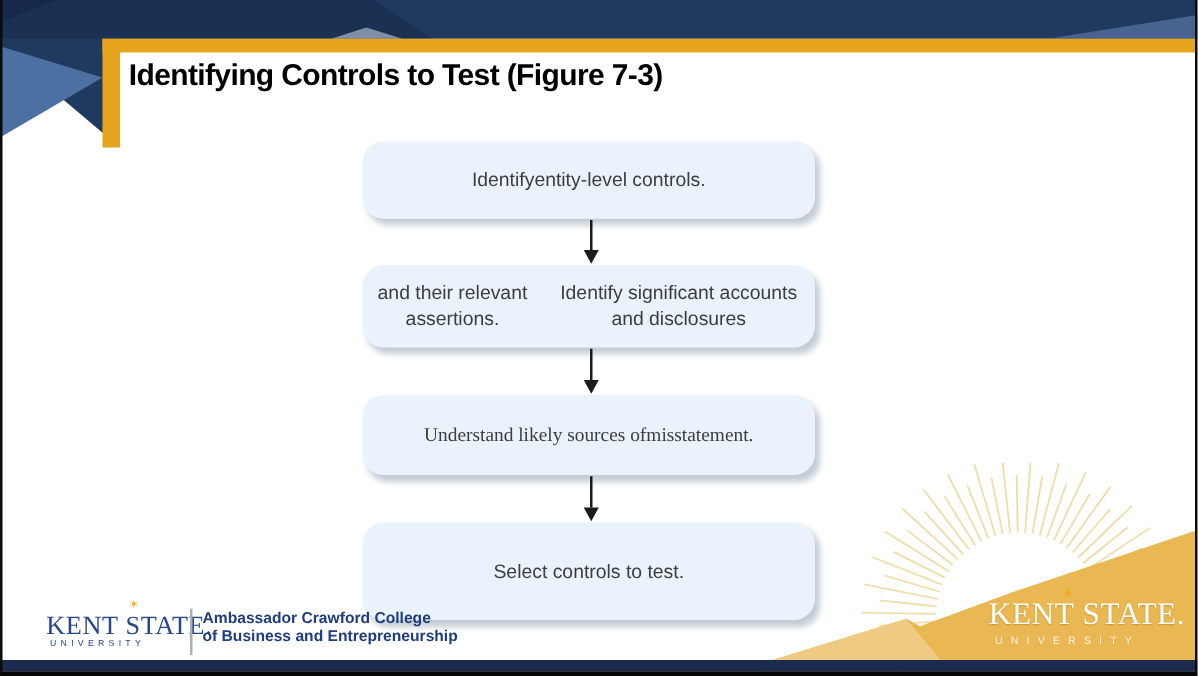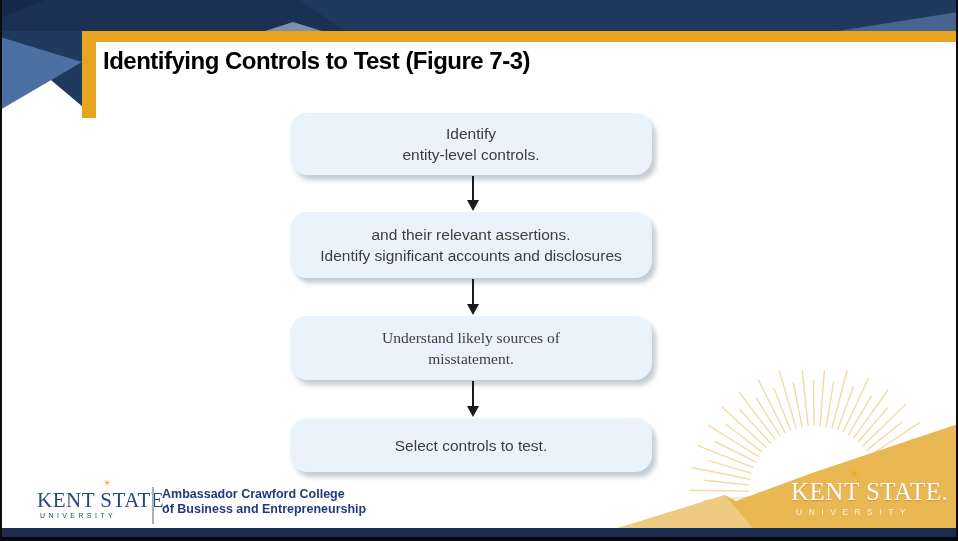--- a/index.html
+++ b/index.html
@@ -16,28 +16,28 @@
     position:absolute;left:103px;top:47px;margin:0;
     font-size:24px;font-weight:bold;letter-spacing:-0.5px;color:var(--title,#000);
     white-space:nowrap;
   }
   
   .flow-box{
     position:absolute;left:290px;width:362px;
     background:var(--box-fill,#eaf3fb);
     border-radius:17px;
     box-shadow:4px 5px 5px var(--shadow,#c3ccd4);
-    display:flex;flex-direction:column;justify-content:center;align-items:center;
+    display:flex;justify-content:center;align-items:center;
     color:var(--box-text,#3d3d3f);font-size:15.5px;line-height:21px;text-align:center;
   }
   .flow-box .line{display:block;}
   .box1{top:113px;height:62px;}
   .box2{top:212px;height:66px;}
   .box3{top:316px;height:64px;font-family:Liberation Serif, serif;}
-  .box4{top:418px;height:54px;}
+  .box4{top:418px;height:78px;}
   .flow-arrow{position:absolute;left:466px;width:13px;display:flex;flex-direction:column;align-items:center;}
   .arr1{top:176px;height:35px;}
   .arr2{top:279px;height:36px;}
   .arr3{top:381px;height:36px;}
   .flow-arrow .shaft{width:2px;flex:1;background:var(--arrow,#1a1a1a);}
   .flow-arrow .head{
     width:0;height:0;border-left:6.5px solid transparent;border-right:6.5px solid transparent;
     border-top:11px solid var(--arrow,#1a1a1a);
   }
   

